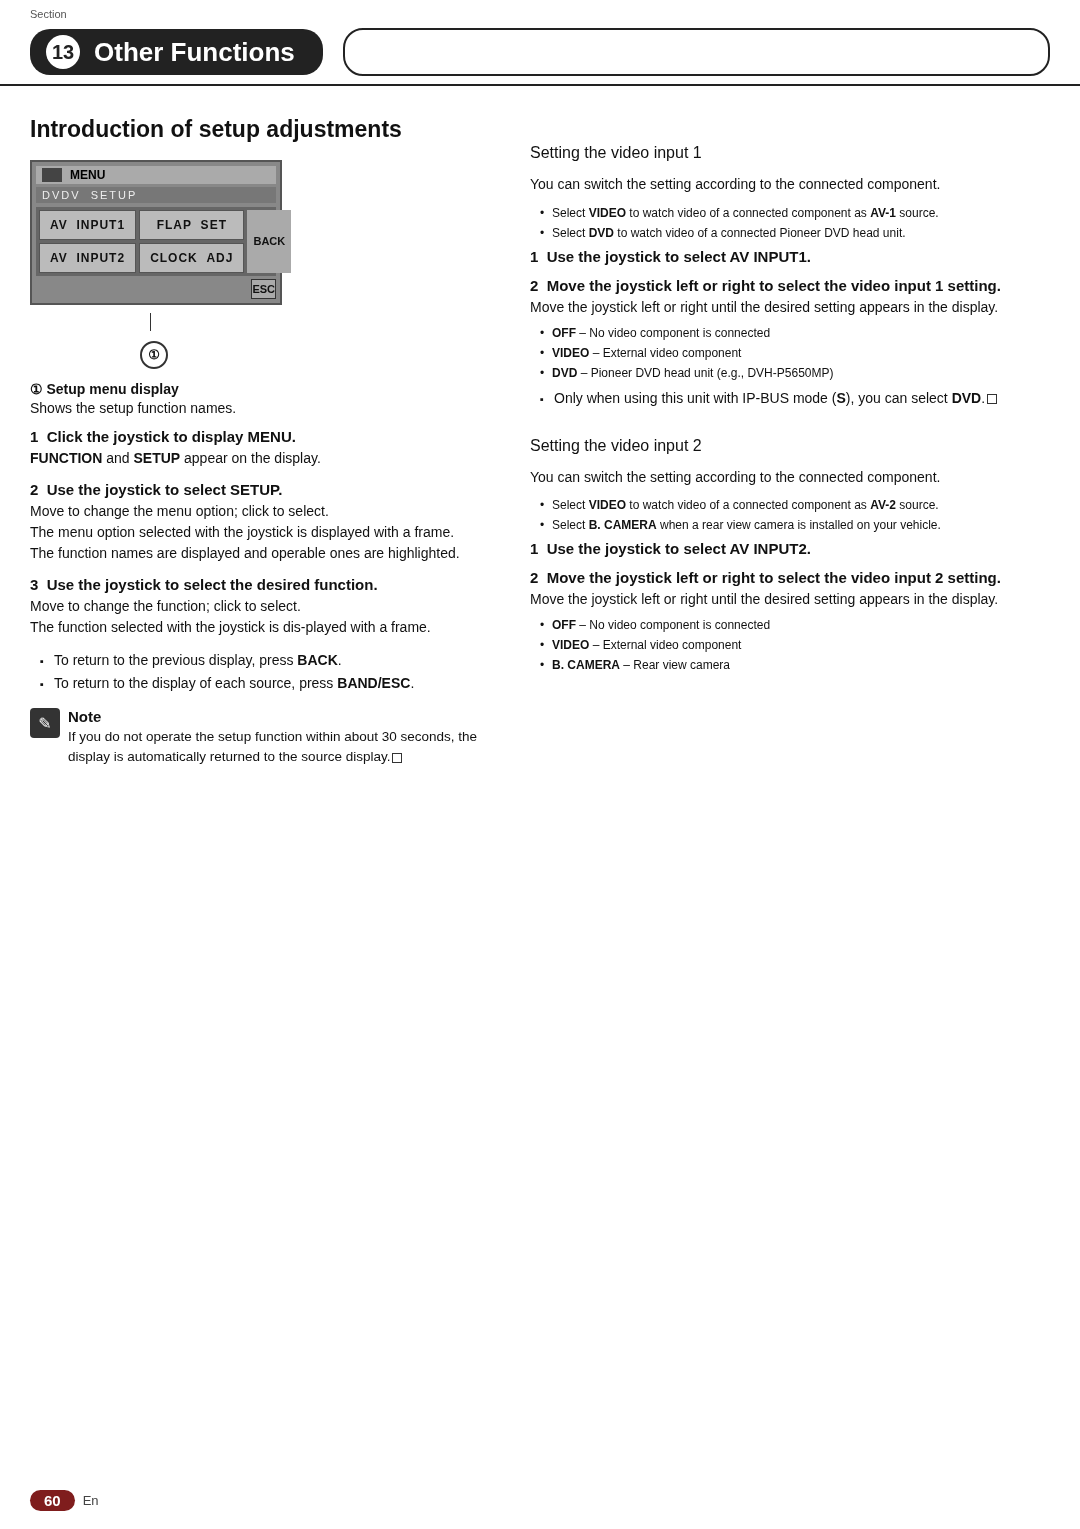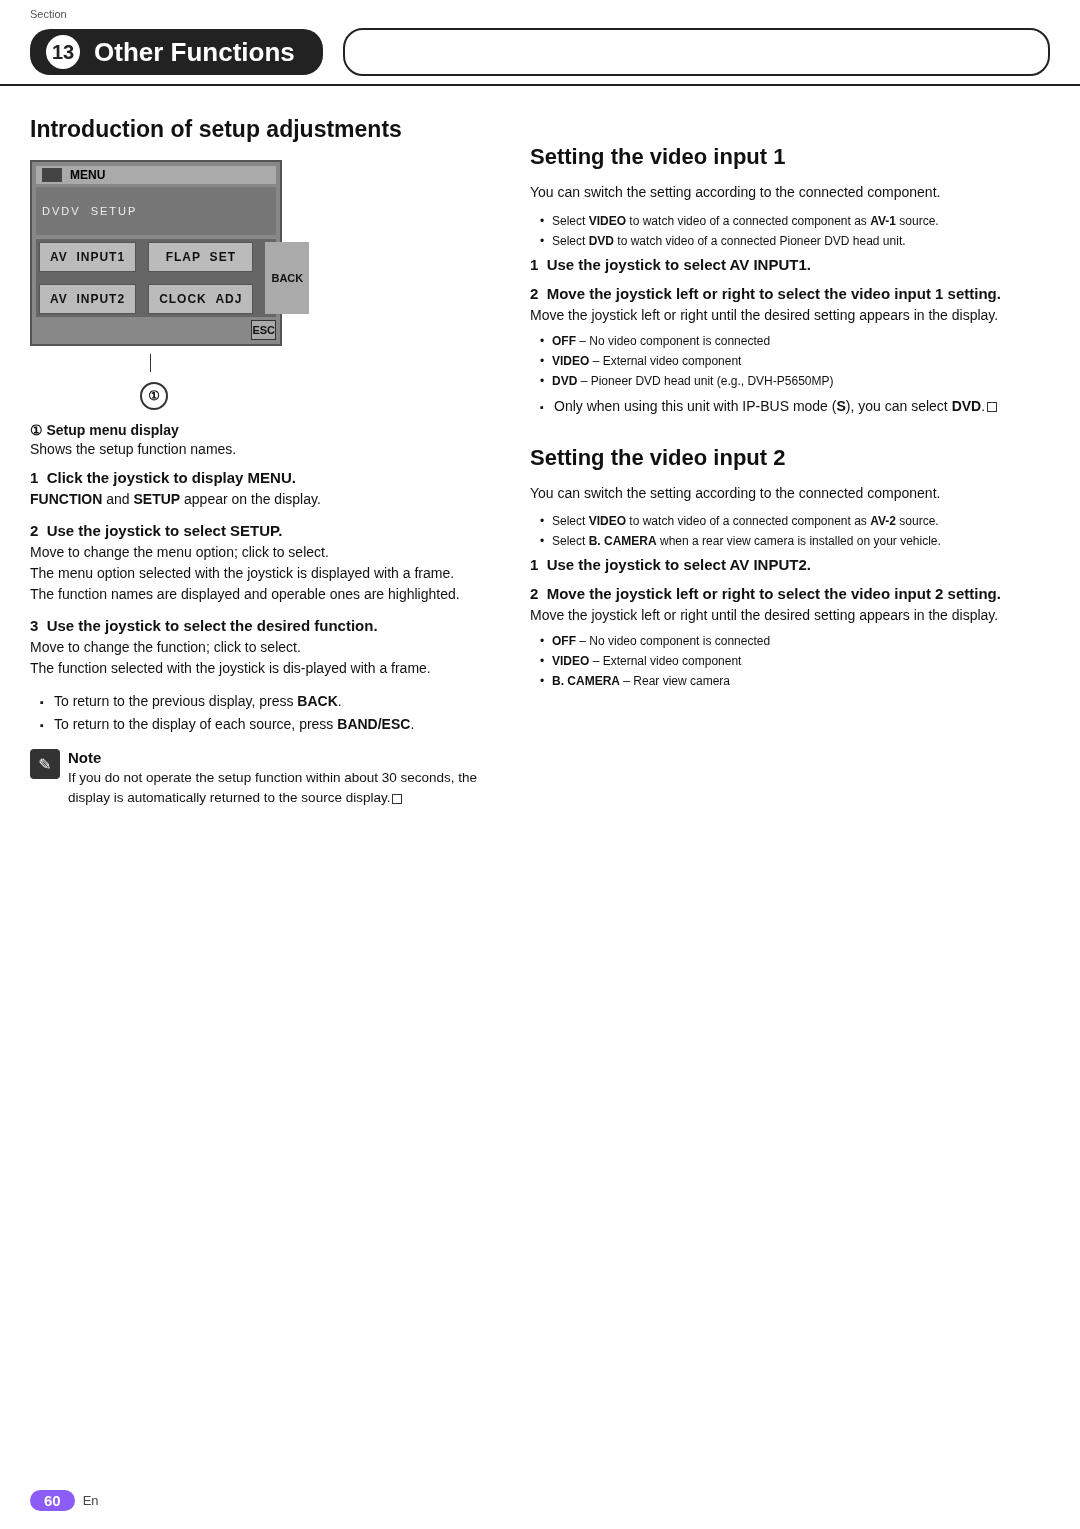--- a/index.html
+++ b/index.html
@@ -109,21 +109,21 @@
       margin-bottom: 3px;
     }
     .menu-titlebar-icon {
       width: 20px;
       height: 14px;
       background: #444;
       margin-right: 8px;
     }
     .menu-sub {
       background: #777;
-      padding: 18px 6px;
+      padding: 2px 6px;
       font-size: 11px;
       color: #eee;
       letter-spacing: 2px;
       margin-bottom: 4px;
     }
     .menu-cell {
       background: #bbb;
       color: #111;
       font-size: 12px;
       font-weight: bold;
@@ -231,22 +231,22 @@
     }
     ul.square-list li::before {
       content: '▪';
       position: absolute;
       left: 0;
       font-size: 11px;
       top: 3px;
     }
 
     .subsection-title {
-      font-size: 22px;
-      font-weight: bold;
+      font-size: 16px;
+      font-weight: normal;
       margin-top: 28px;
       margin-bottom: 12px;
     }
 
     .intro-text {
       font-size: 14px;
       line-height: 1.55;
       margin-bottom: 8px;
     }
 
@@ -280,21 +280,21 @@
 
     
     .footer {
       position: absolute;
       bottom: 18px;
       left: 30px;
       display: flex;
       align-items: center;
     }
     .page-number {
-      background: #8b5cf6;
+      background: #7f1d1d;
       color: #fff;
       border-radius: 12px;
       padding: 2px 14px;
       font-size: 15px;
       font-weight: bold;
       margin-right: 8px;
     }
     .lang-label {
       font-size: 13px;
       color: #444;
@@ -327,21 +327,21 @@
 
   <div class="left-col">
     <div class="section-title">Introduction of setup adjustments</div>
 
     <div class="menu-screenshot">
       <div class="menu-titlebar">
         <div class="menu-titlebar-icon"></div>
         <span>MENU</span>
       </div>
       <div class="menu-sub">DVDV&nbsp;&nbsp;SETUP</div>
-      <div style="display:grid; grid-template-columns:1fr 1fr auto; gap:12px; background:#666; padding:3px;">
+      <div style="display:grid; grid-template-columns:1fr 1fr auto; gap:3px; background:#666; padding:3px;">
         <div class="menu-cell">AV&nbsp;&nbsp;INPUT1</div>
         <div class="menu-cell">FLAP&nbsp;&nbsp;SET</div>
         <div class="menu-back" style="grid-row:1/3;">BACK</div>
         <div class="menu-cell">AV&nbsp;&nbsp;INPUT2</div>
         <div class="menu-cell">CLOCK&nbsp;&nbsp;ADJ</div>
       </div>
       <div class="menu-esc-row">
         <div class="menu-esc">ESC</div>
       </div>
     </div>

